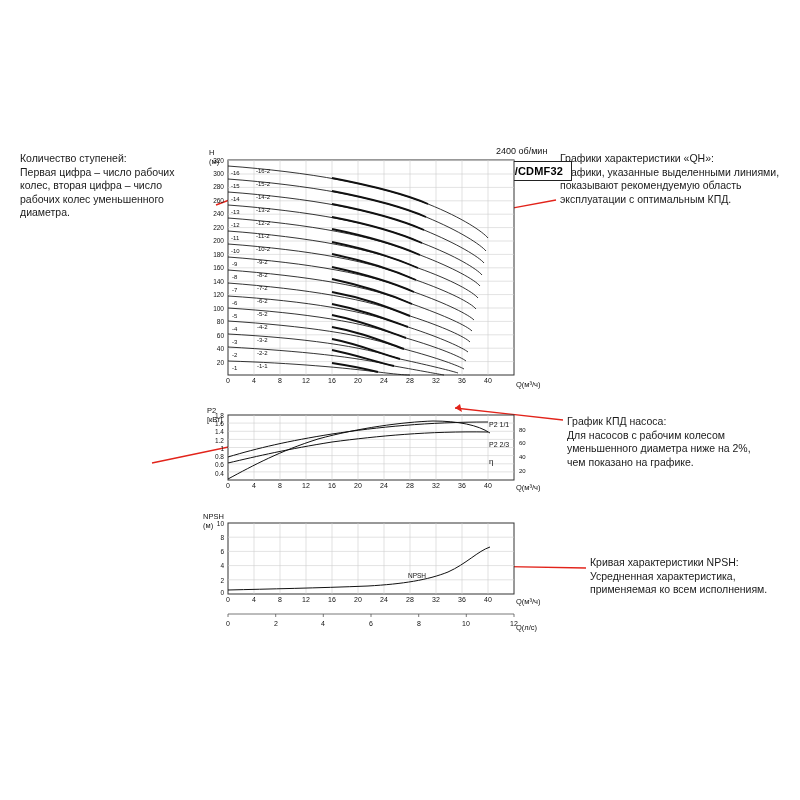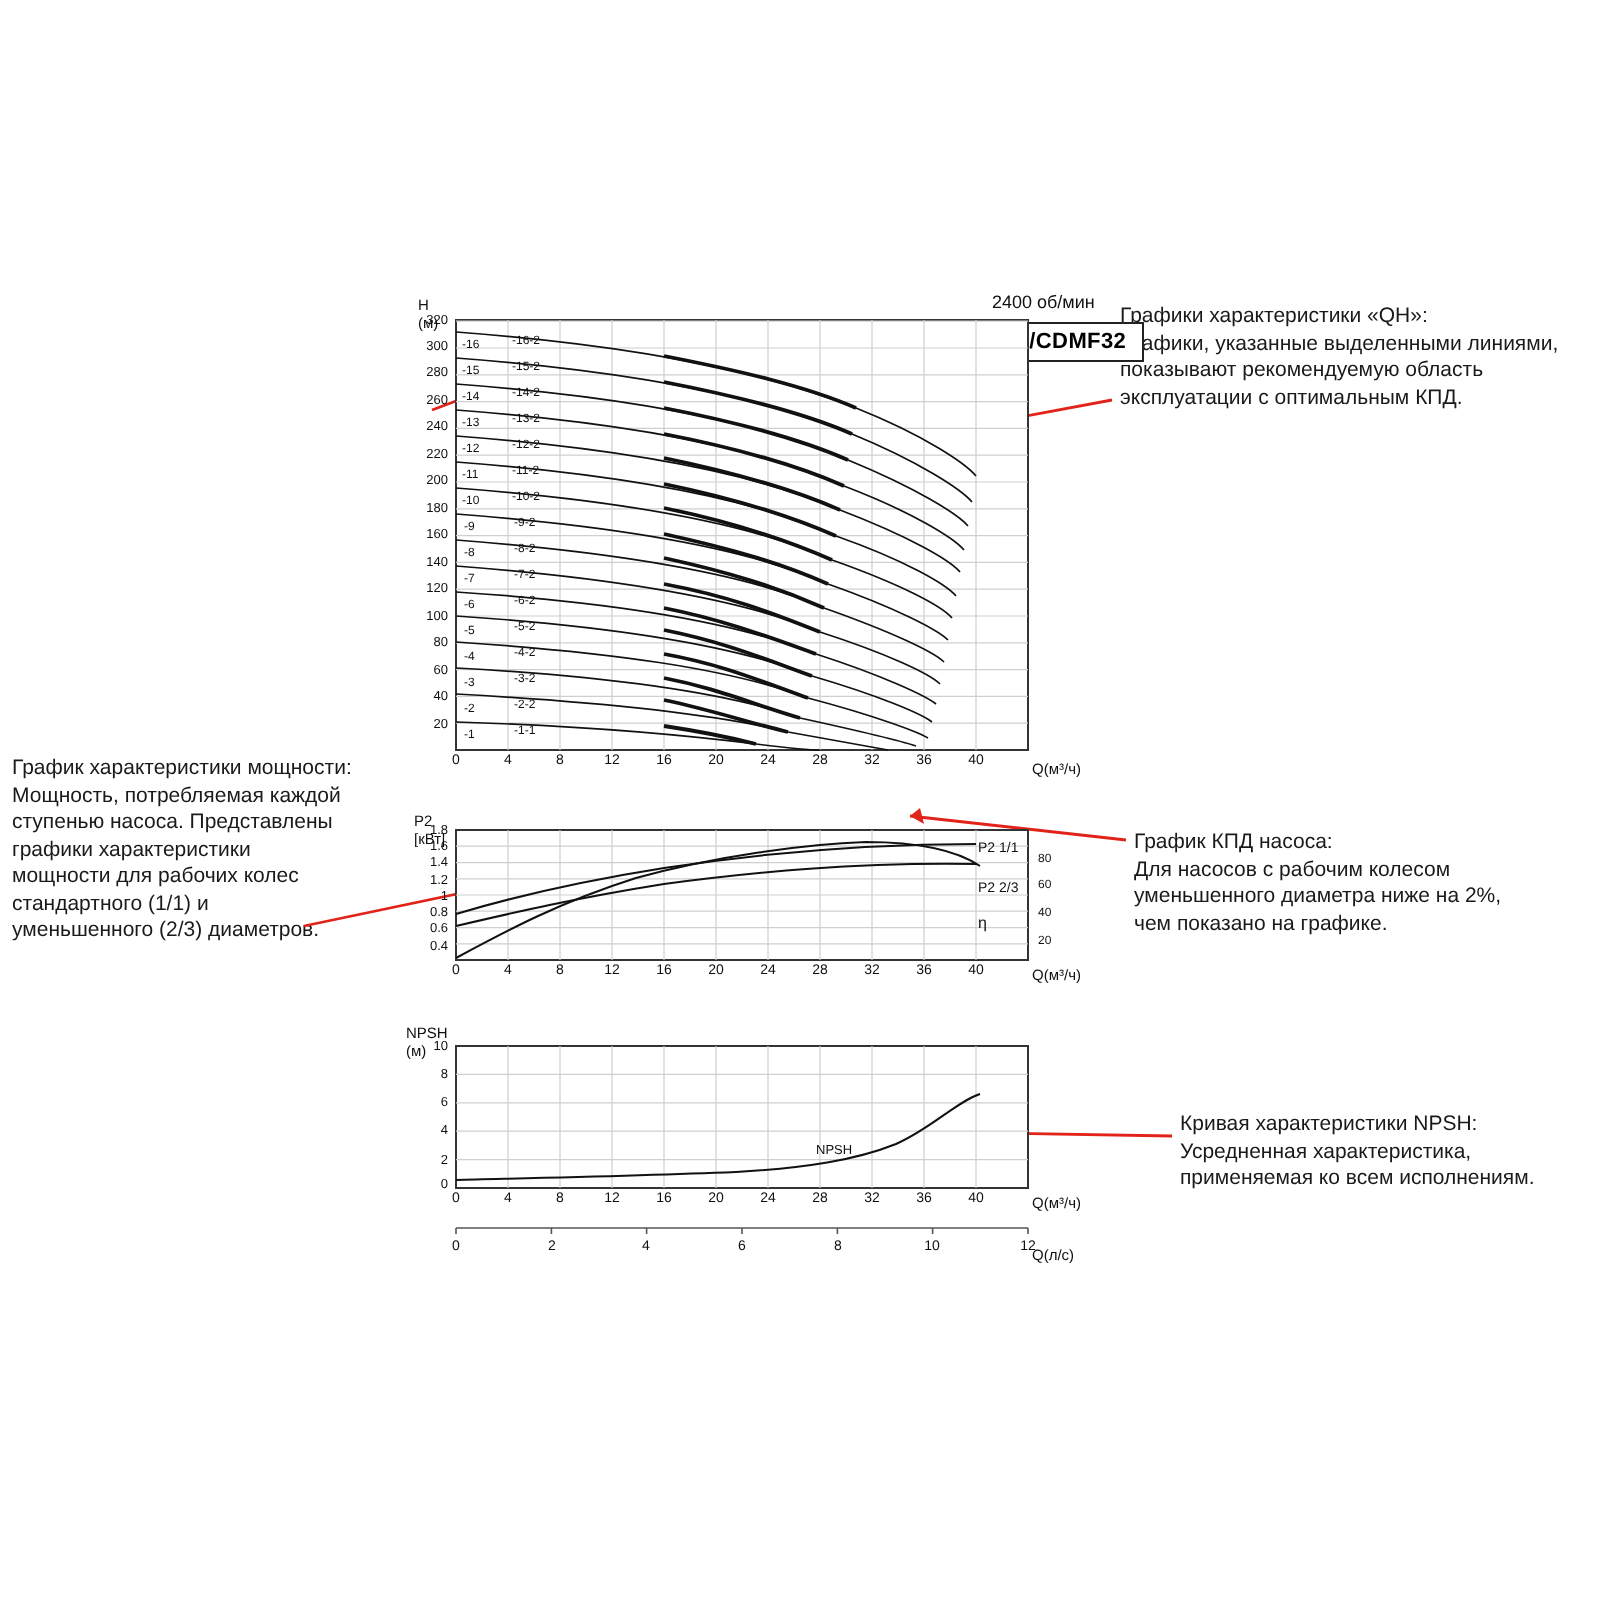--- a/index.html
+++ b/index.html
@@ -68,33 +68,31 @@
     letter-spacing: 0.2px;
   }
   svg { display: block; overflow: visible; }
   .leader { position: absolute; }
 </style>
 </head>
 <body>
 
 <div class="page">
 
+  <div class="annot" style="left:20px; top:152px; width:200px;">Количество ступеней:
+Первая цифра – число рабочих
+колес, вторая цифра – число
+рабочих колес уменьшенного
+диаметра.</div>
 
   <div class="annot" style="left:560px; top:152px; width:245px;">Графики характеристики «QH»:
 Графики, указанные выделенными линиями,
 показывают рекомендуемую область
 эксплуатации с оптимальным КПД.</div>
 
-  <div class="annot" style="left:6px; top:378px; width:208px;">График характеристики мощности:
-Мощность, потребляемая каждой
-ступенью насоса. Представлены
-графики характеристики
-мощности для рабочих колес
-стандартного (1/1) и
-уменьшенного (2/3) диаметров.</div>
 
   <div class="annot" style="left:567px; top:415px; width:240px;">График КПД насоса:
 Для насосов с рабочим колесом
 уменьшенного диаметра ниже на 2%,
 чем показано на графике.</div>
 
   <div class="annot" style="left:590px; top:556px; width:215px;">Кривая характеристики NPSH:
 Усредненная характеристика,
 применяемая ко всем исполнениям.</div>
 

